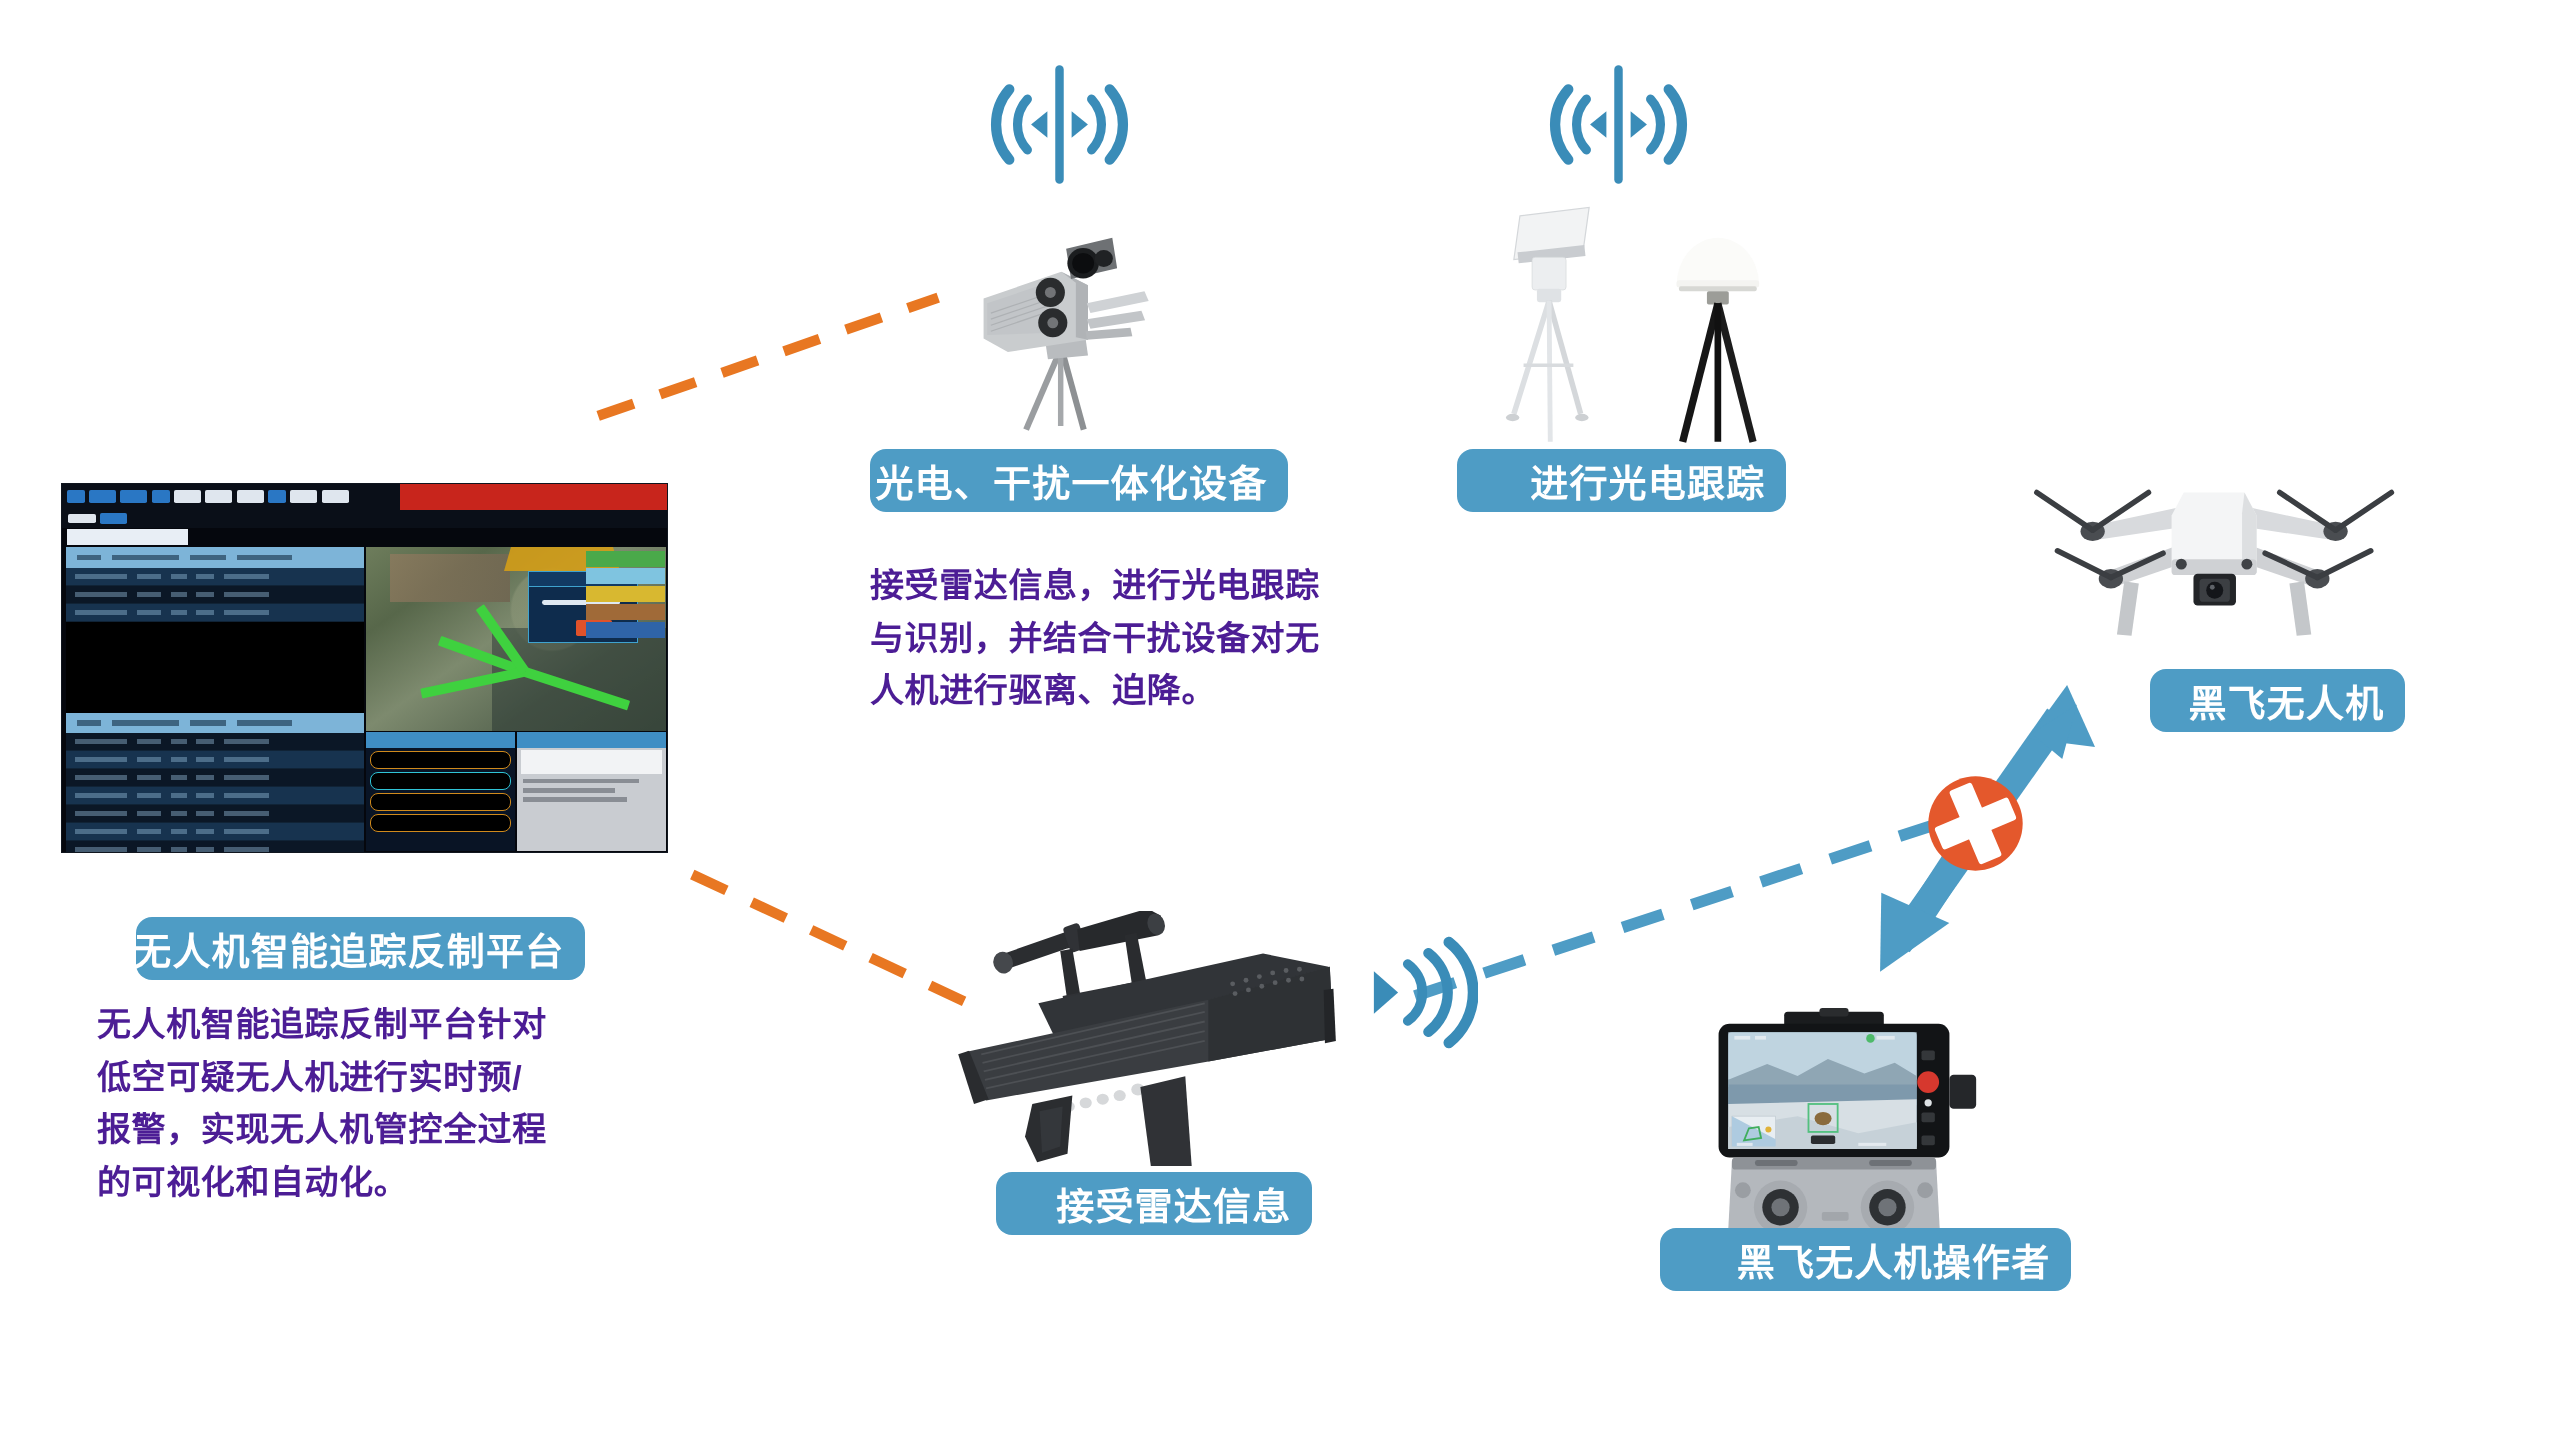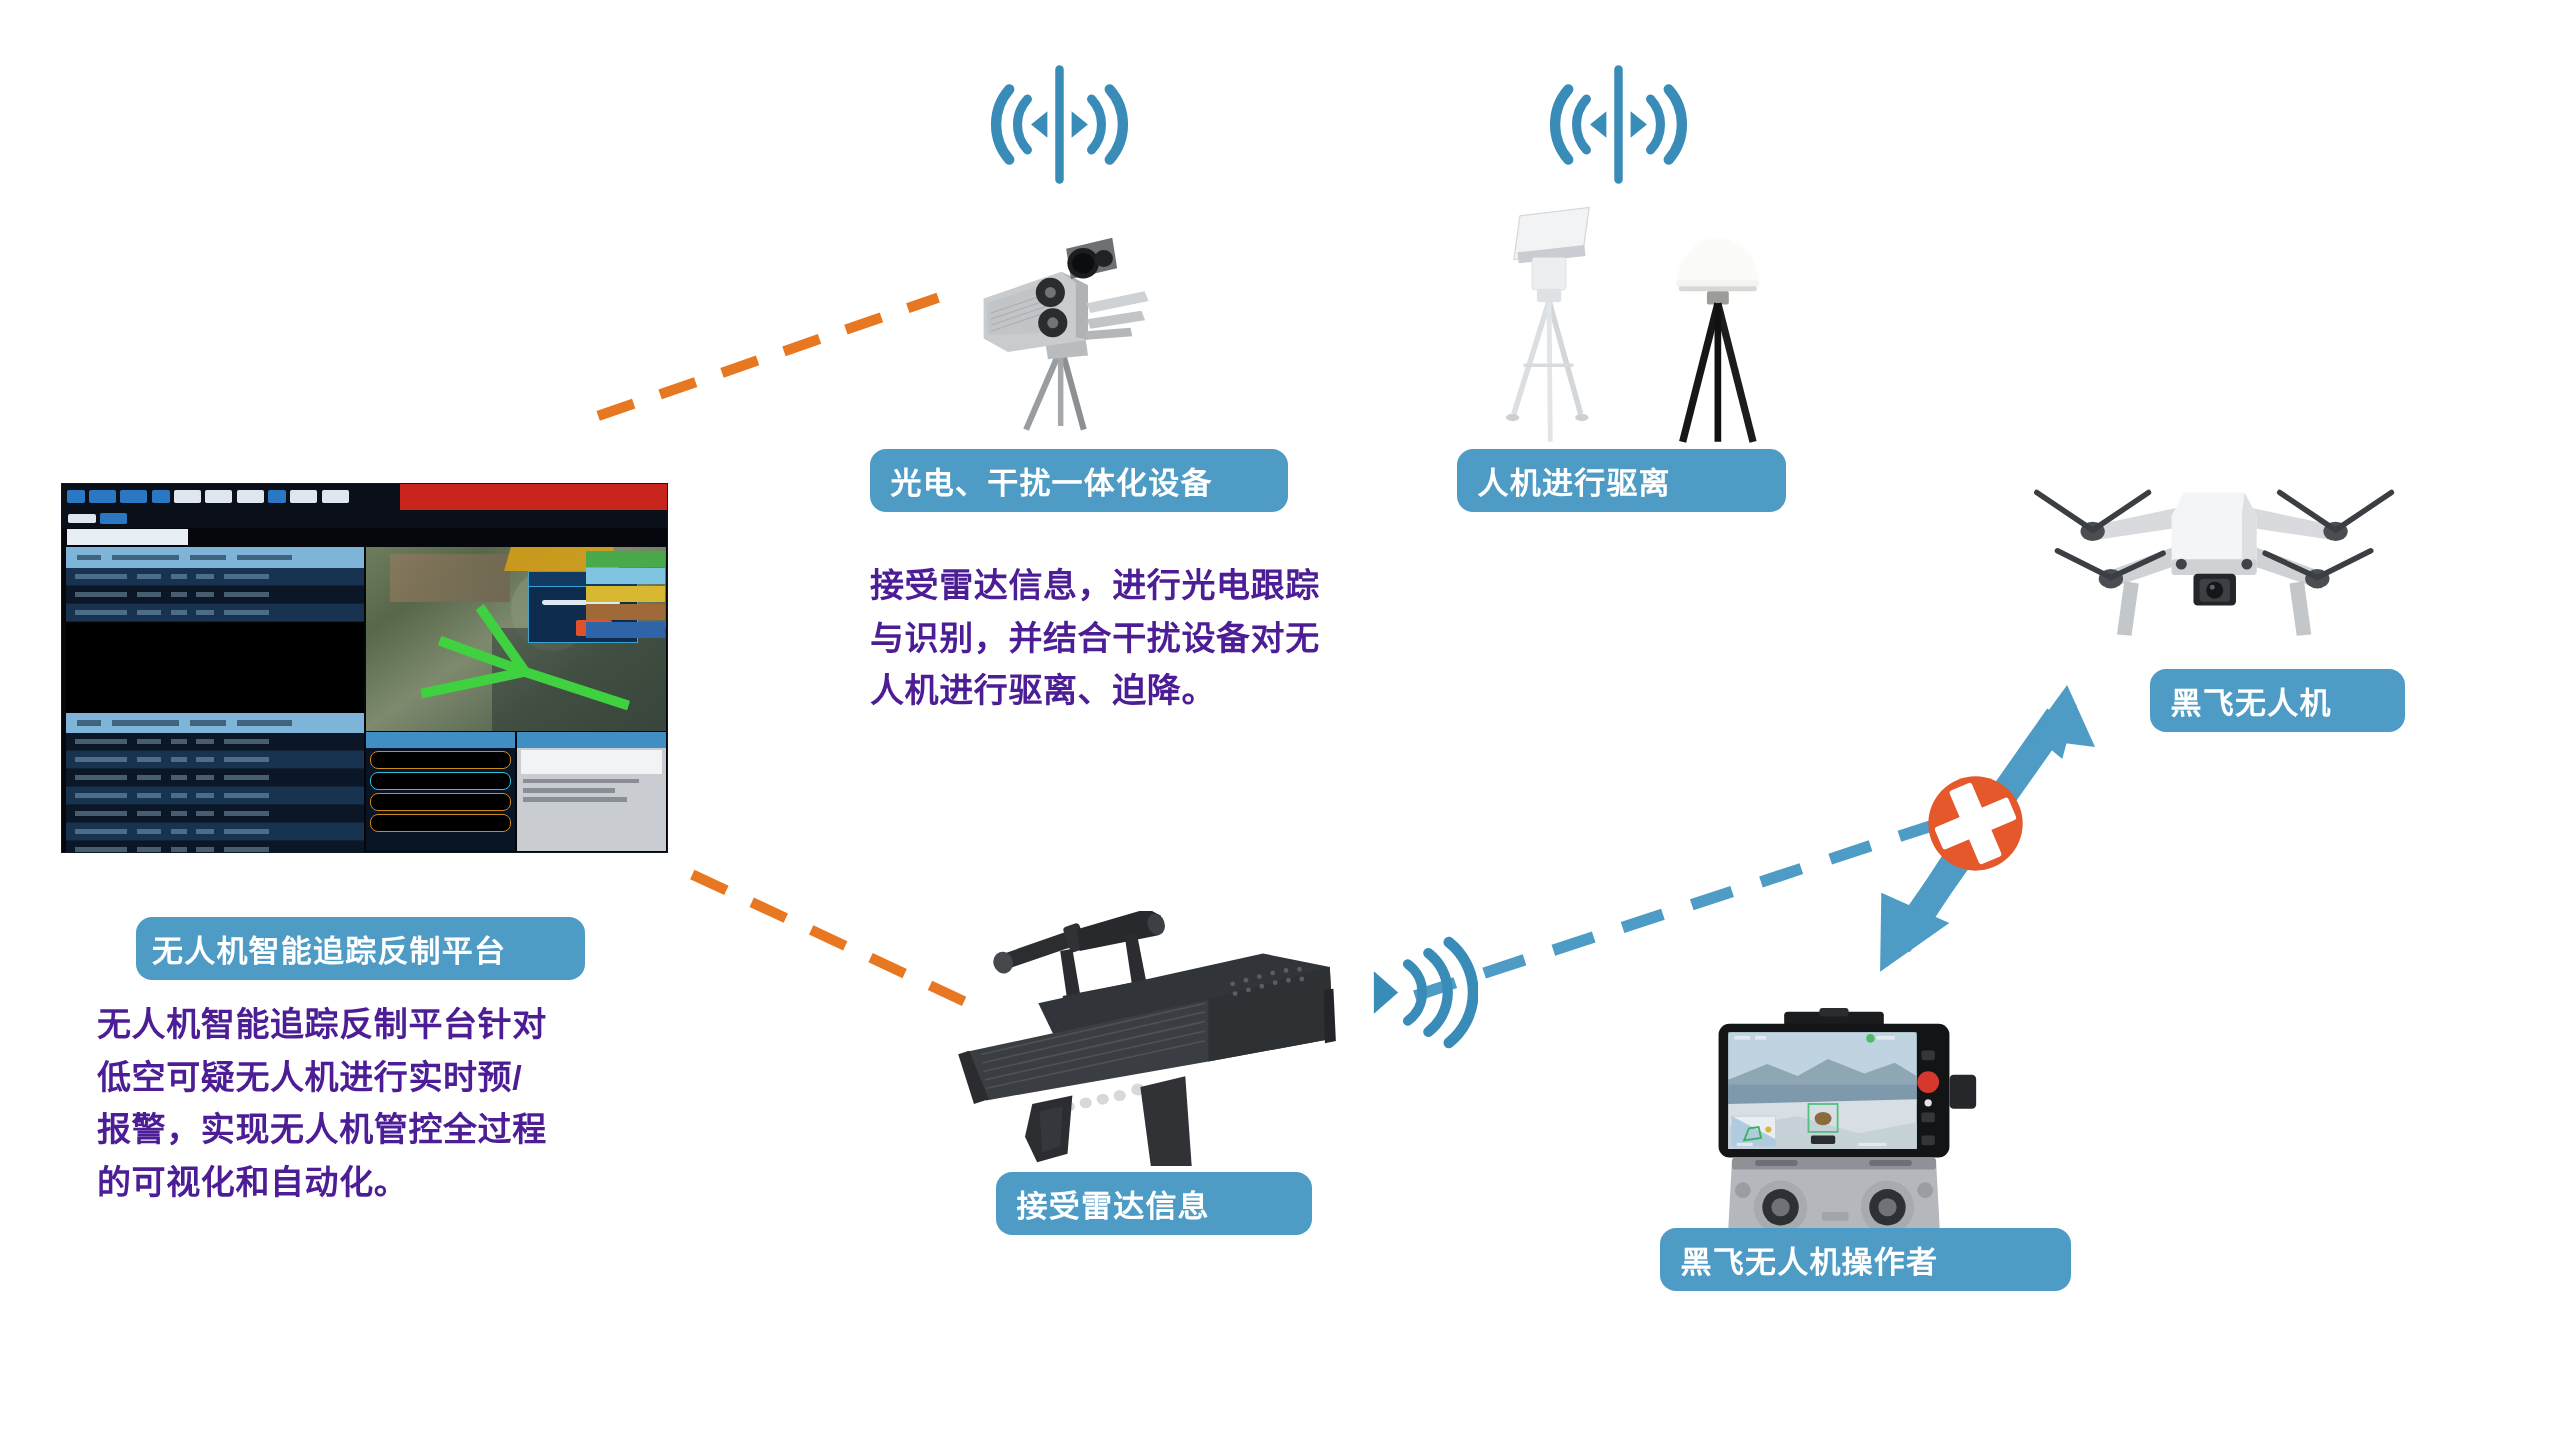--- a/index.html
+++ b/index.html
@@ -17,22 +17,22 @@
   }
   
   .abs{position:absolute;}
   .pill{
     position:absolute;
     background:#4e9cc5;
     color:#ffffff;
     border-radius:16px;
     display:flex;
     align-items:center;
-    justify-content:flex-start;
-    font-size:31px;
+    justify-content:flex-end;
+    font-size:38px;
     font-weight:700;
     letter-spacing:1.2px;
     white-space:nowrap;
     box-sizing:border-box;
     padding:0 20.6px;
   }
   .body-text{
     position:absolute;
     color:#4c1d95;
     font-size:34px;
@@ -564,21 +564,21 @@
       <rect x="80" y="34" width="40" height="132" rx="5" fill="#ffffff"></rect>
       <rect x="34" y="80" width="132" height="40" rx="5" fill="#ffffff"></rect>
     </g>
   </svg>
 
   <div class="pill" style="left:870px;top:449px;width:418px;height:63px;">
     <span>光电、干扰一体化设备</span>
   </div>
 
   <div class="pill" style="left:1457px;top:449px;width:329px;height:63px;">
-    <span>人机进行驱离</span>
+    <span>进行光电跟踪</span>
   </div>
 
   <div class="pill" style="left:2150px;top:669px;width:255px;height:63px;">
     <span>黑飞无人机</span>
   </div>
 
   <div class="pill" style="left:136px;top:917px;width:449px;height:63px;padding-left:16px;">
     <span>无人机智能追踪反制平台</span>
   </div>
 

